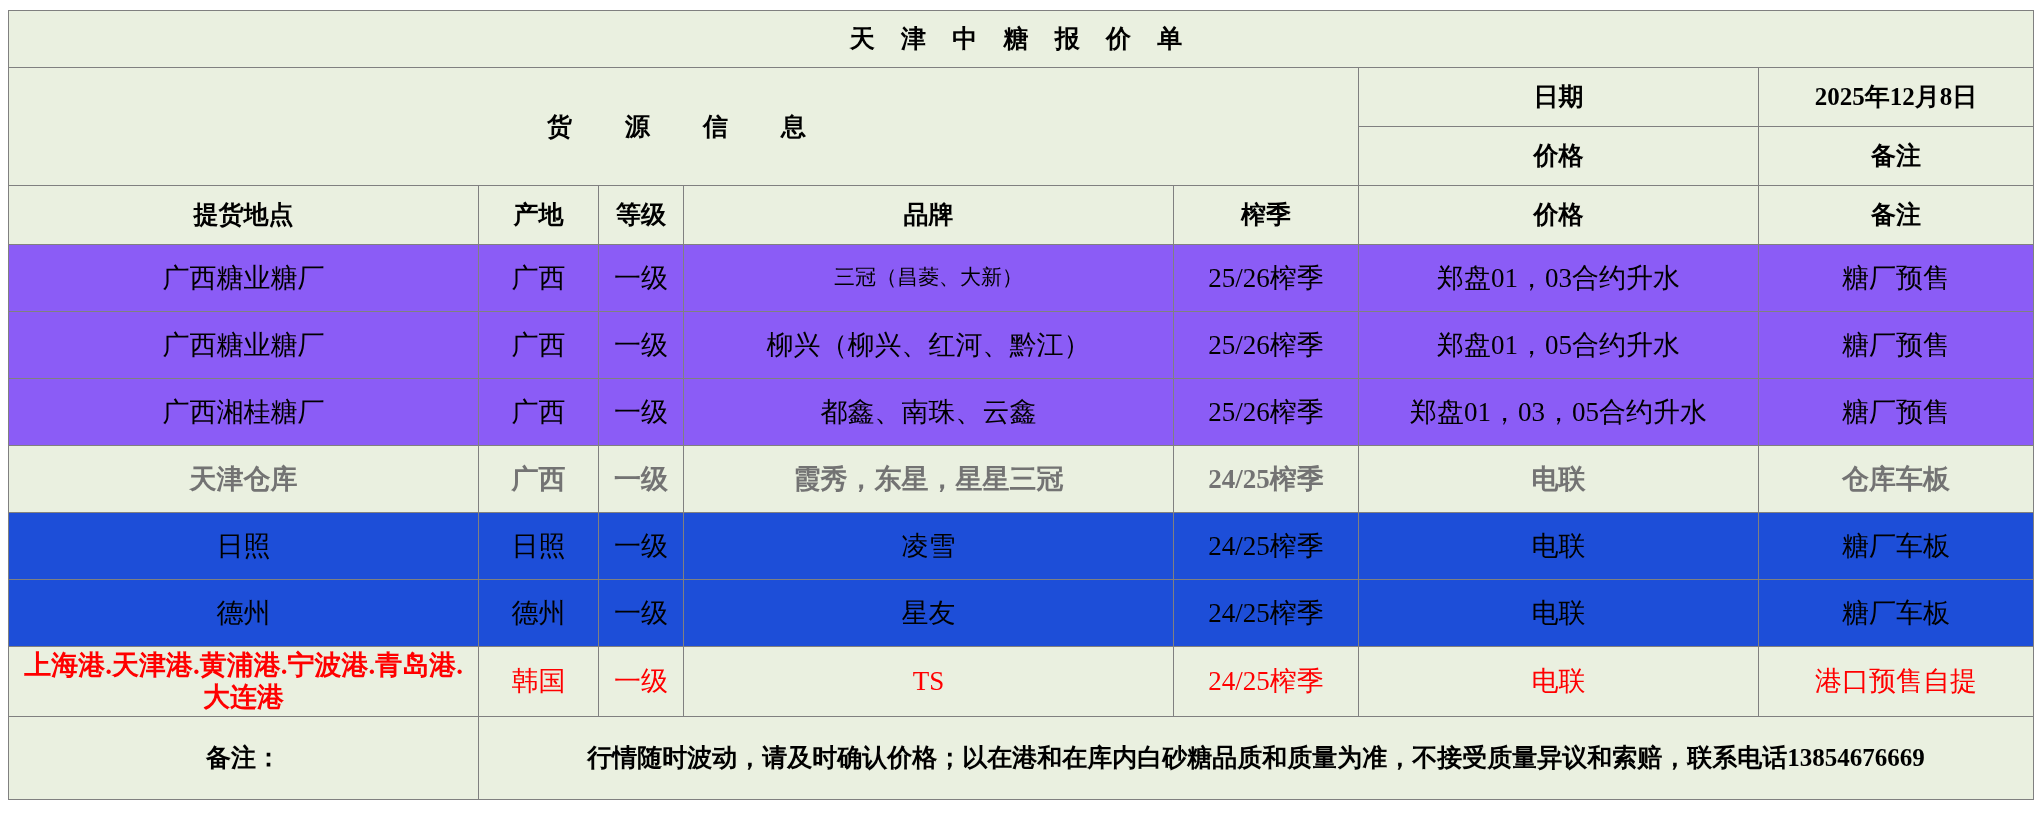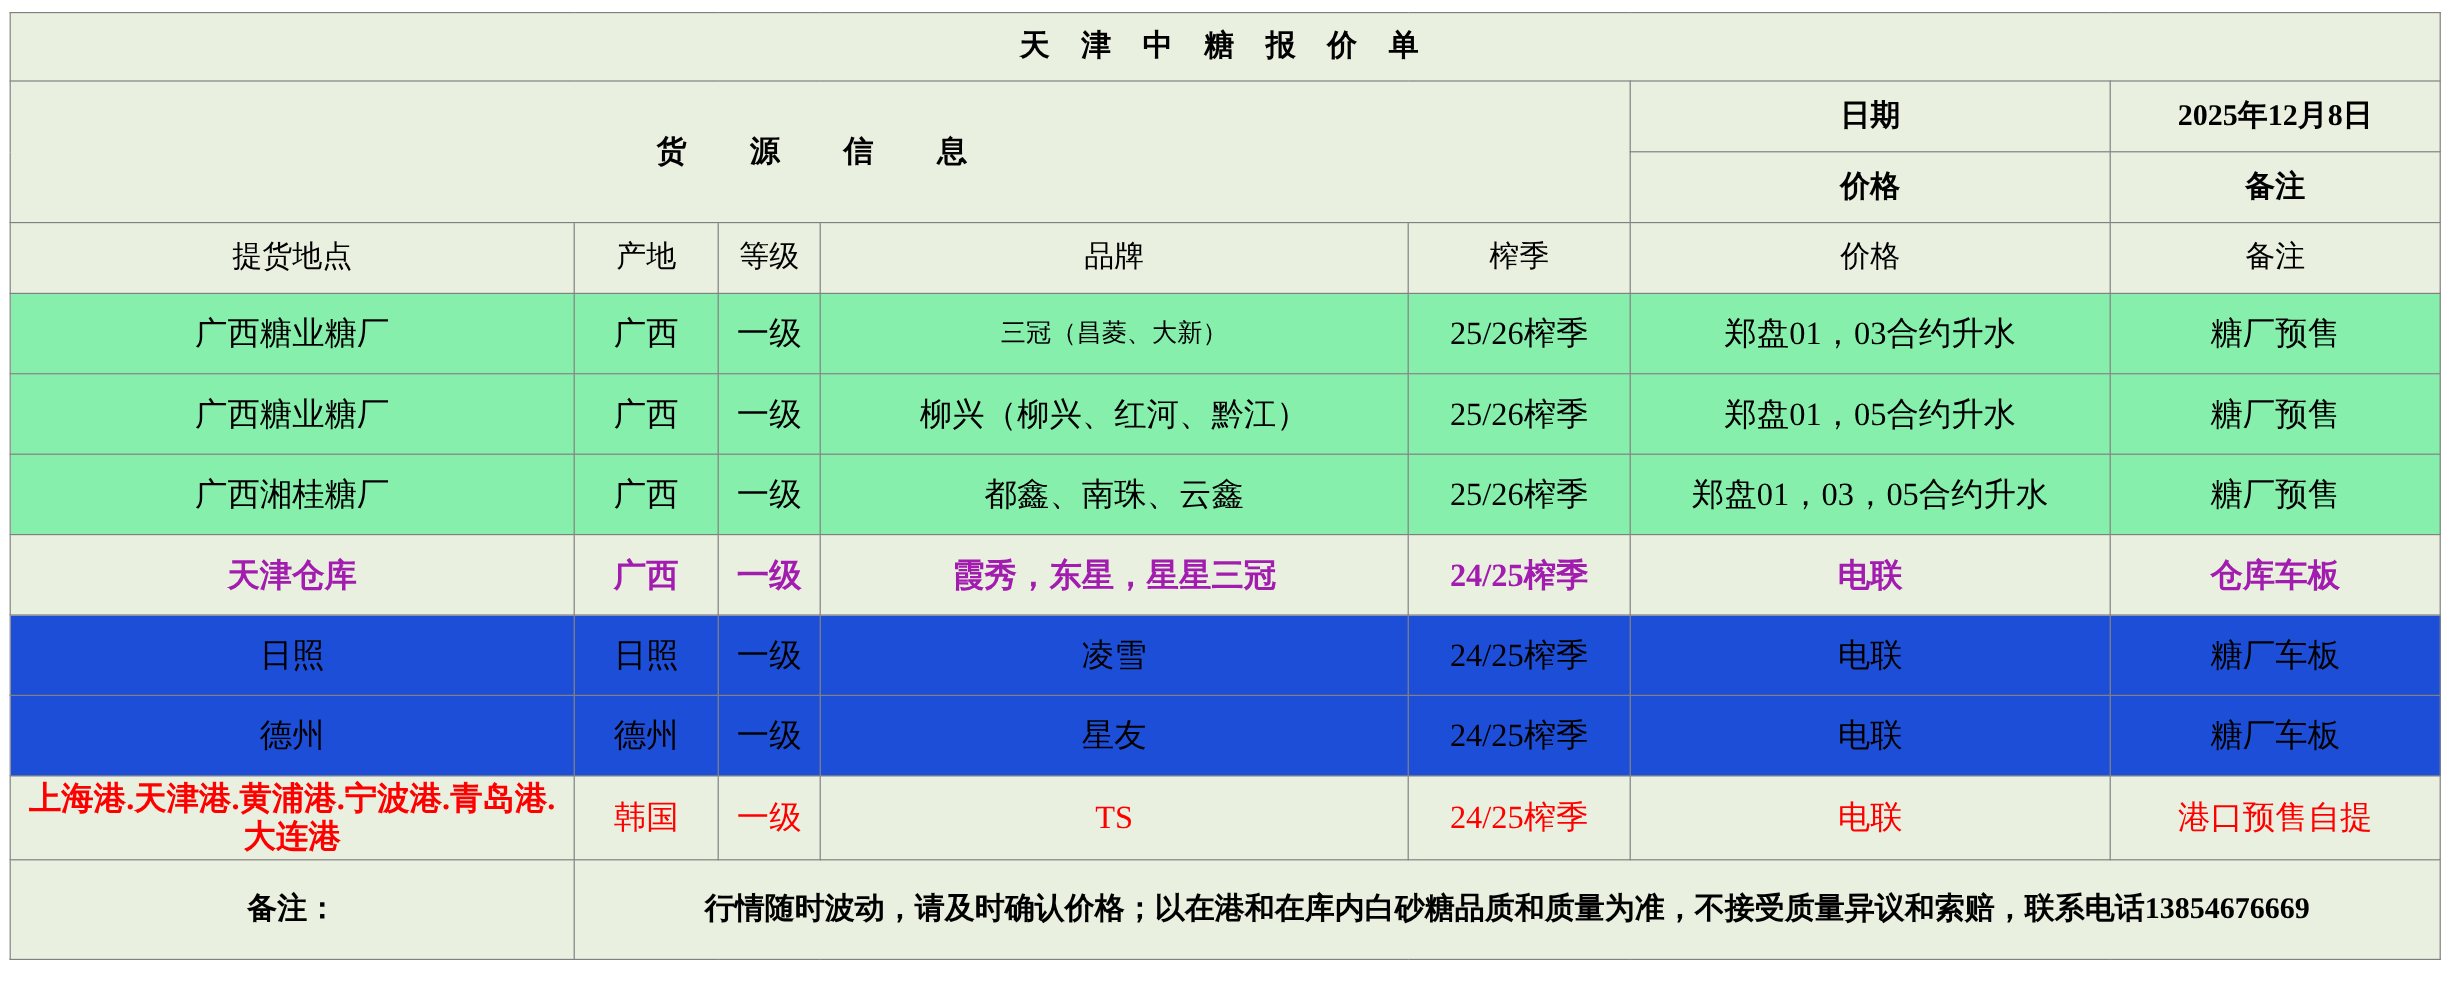--- a/index.html
+++ b/index.html
@@ -69,41 +69,41 @@
     font-weight: bold;
     font-size: 29px;
     letter-spacing: 14px;
   }
   .price-label, .remark-label {
     font-weight: bold;
     font-size: 29px;
   }
   .col-head td {
     color: #ff0000;
-    font-weight: normal;
+    font-weight: bold;
     font-size: 28px;
     margin-left: 28px;
   }
 
   tr.green td {
-    background: #86efac;
+    background: #8b5cf6;
     height: 62px;
     font-size: 27px;
   }
   tr.green td.small {
     font-size: 21px;
   }
   tr.white td {
     background: #1d4ed8;
     height: 62px;
     font-size: 27px;
   }
   tr.red td {
     background: #eaf0e0;
-    color: #a21caf;
+    color: #737373;
     font-weight: bold;
     height: 62px;
     font-size: 27px;
   }
   td.tiny-red {
     color: #ff0000;
     font-size: 15px;
     font-weight: bold;
     margin-left: 35px;
   }

